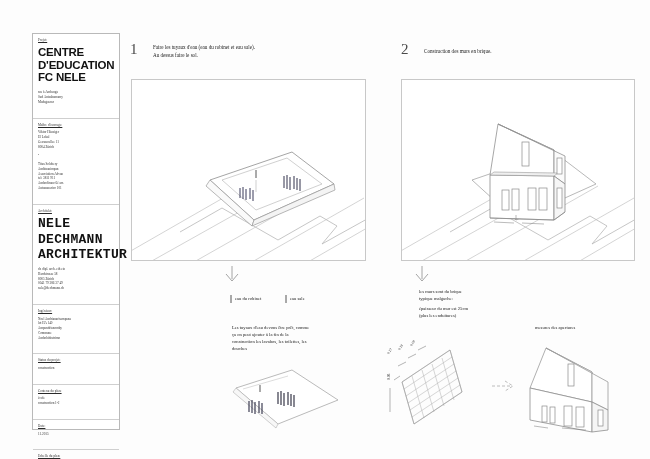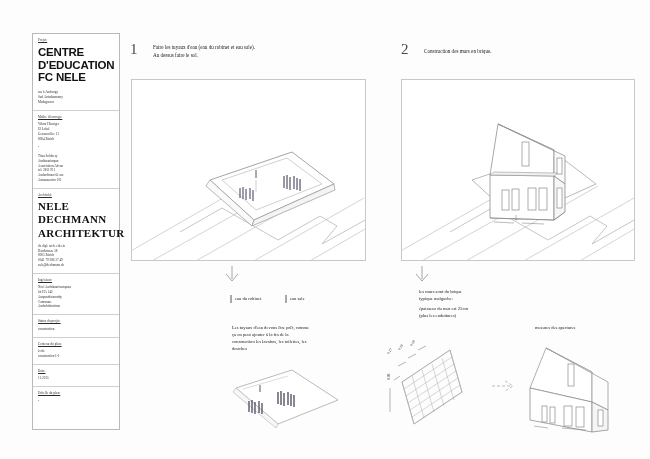--- a/index.html
+++ b/index.html
@@ -19,21 +19,21 @@
   .titleblock{
     position:absolute;left:32px;top:33px;width:88px;height:397px;
     border:1px solid #b9b9b9;
     background:#fff;
     box-sizing:border-box;
     font-size:3.4px;
     line-height:1.45;
   }
   .tb-sec{
     border-bottom:1px solid #cfcfcf;
-    padding:4px 5px 5px 5px;
+    padding:4px 5px 13px 5px;
   }
   .tb-sec:last-child{border-bottom:none;}
   .tb-label{
     font-size:3.2px;
     text-decoration:underline;
     color:#2a2a2a;
     margin-bottom:3px;
     letter-spacing:.1px;
   }
   .tb-body{font-size:3.3px;color:#333;}
@@ -42,23 +42,23 @@
     font-family:"Liberation Sans", sans-serif;
     font-weight:700;
     font-size:11.5px;
     line-height:1.12;
     letter-spacing:-.2px;
     color:#111;
     margin:3px 0 6px 0;
   }
   .bigtitle div{white-space:nowrap;}
   .archname{
-    font-family:Liberation Serif, serif;
+    font-family:Liberation Mono, monospace;
     font-weight:700;
-    font-size:11px;
+    font-size:13px;
     line-height:1.2;
     letter-spacing:.3px;
     color:#111;
     margin:2px 0 4px 0;
   }
   .archname div{white-space:nowrap;}
   .gap{height:4px;}
 
   
   .stepnum{

